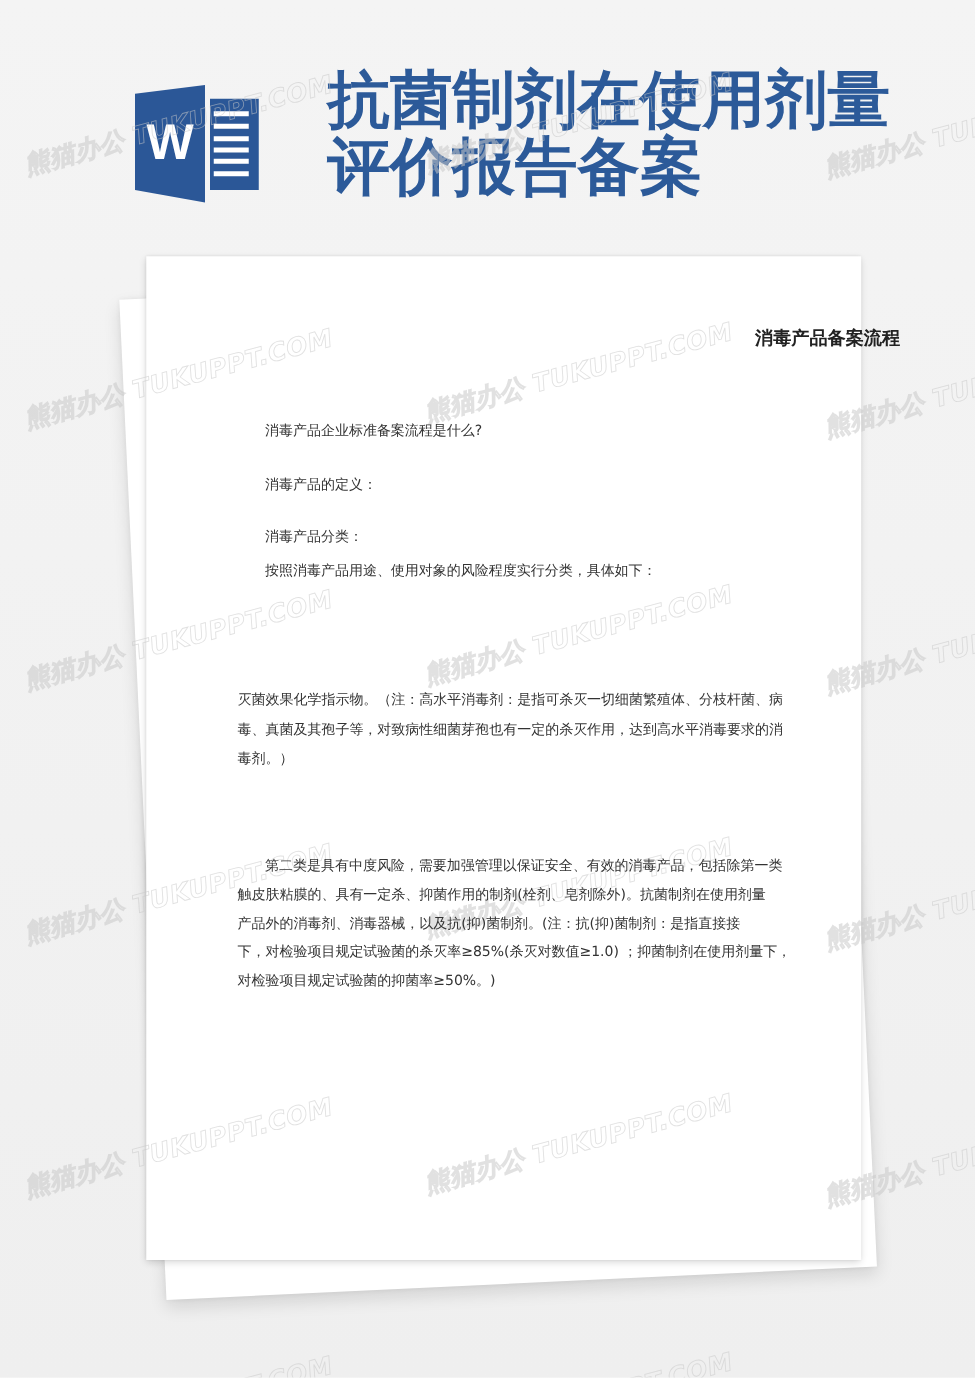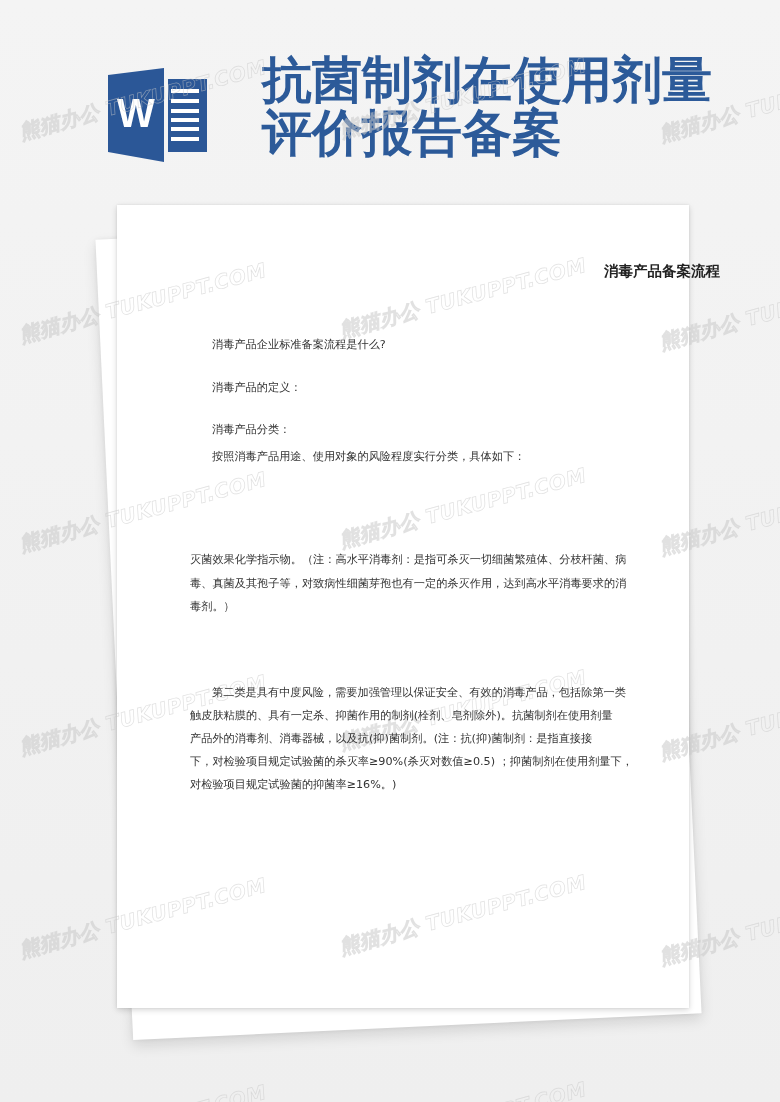--- a/index.html
+++ b/index.html
@@ -98,22 +98,22 @@
   </div>
   <div class="para" style="top:548px">
     <span class="line">灭菌效果化学指示物。（注：高水平消毒剂：是指可杀灭一切细菌繁殖体、分枝杆菌、病</span>
     <span class="line">毒、真菌及其孢子等，对致病性细菌芽孢也有一定的杀灭作用，达到高水平消毒要求的消</span>
     <span class="line">毒剂。）</span>
   </div>
   <div class="para tight" style="top:658px">
     <span class="line first">第二类是具有中度风险，需要加强管理以保证安全、有效的消毒产品，包括除第一类</span>
     <span class="line">触皮肤粘膜的、具有一定杀、抑菌作用的制剂(栓剂、皂剂除外)。抗菌制剂在使用剂量</span>
     <span class="line">产品外的消毒剂、消毒器械，以及抗(抑)菌制剂。(注：抗(抑)菌制剂：是指直接接</span>
-    <span class="line">下，对检验项目规定试验菌的杀灭率≥90%(杀灭对数值≥0.5) ；抑菌制剂在使用剂量下，</span>
-    <span class="line">对检验项目规定试验菌的抑菌率≥16%。)</span>
+    <span class="line">下，对检验项目规定试验菌的杀灭率≥85%(杀灭对数值≥1.0) ；抑菌制剂在使用剂量下，</span>
+    <span class="line">对检验项目规定试验菌的抑菌率≥50%。)</span>
   </div>
 
   <div class="wm" style="left:143px; top:100px">熊猫办公 TUKUPPT.COM</div>
   <div class="wm" style="left:463px; top:98px">熊猫办公 TUKUPPT.COM</div>
   <div class="wm" style="left:783px; top:102px">熊猫办公 TUKUPPT.COM</div>
 
   <div class="wm" style="left:143px; top:303px">熊猫办公 TUKUPPT.COM</div>
   <div class="wm" style="left:463px; top:298px">熊猫办公 TUKUPPT.COM</div>
   <div class="wm" style="left:783px; top:310px">熊猫办公 TUKUPPT.COM</div>
 

